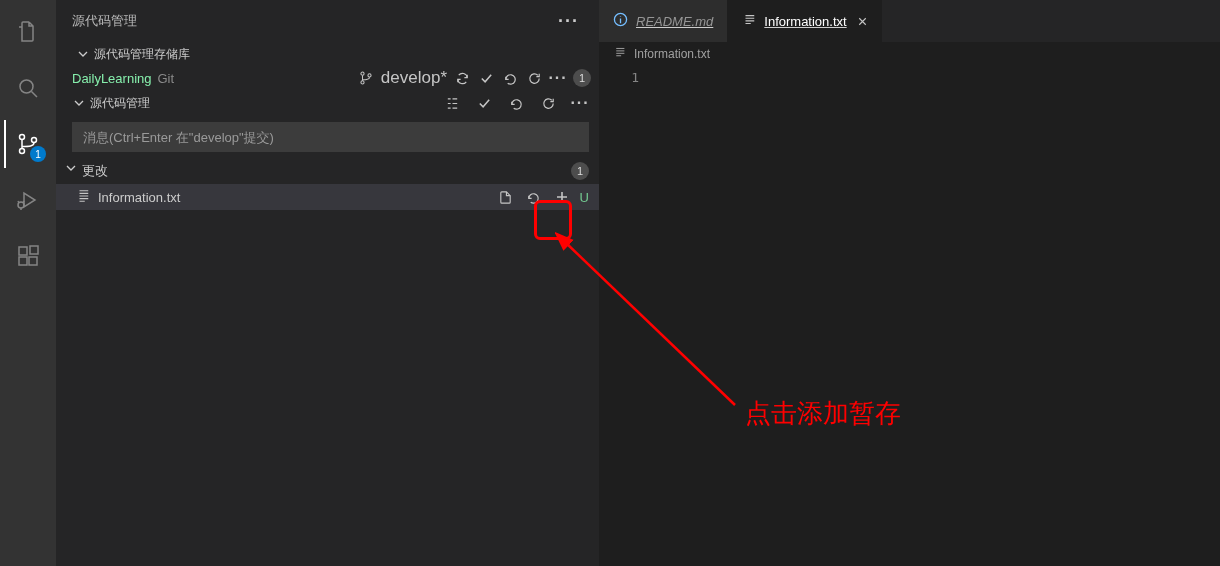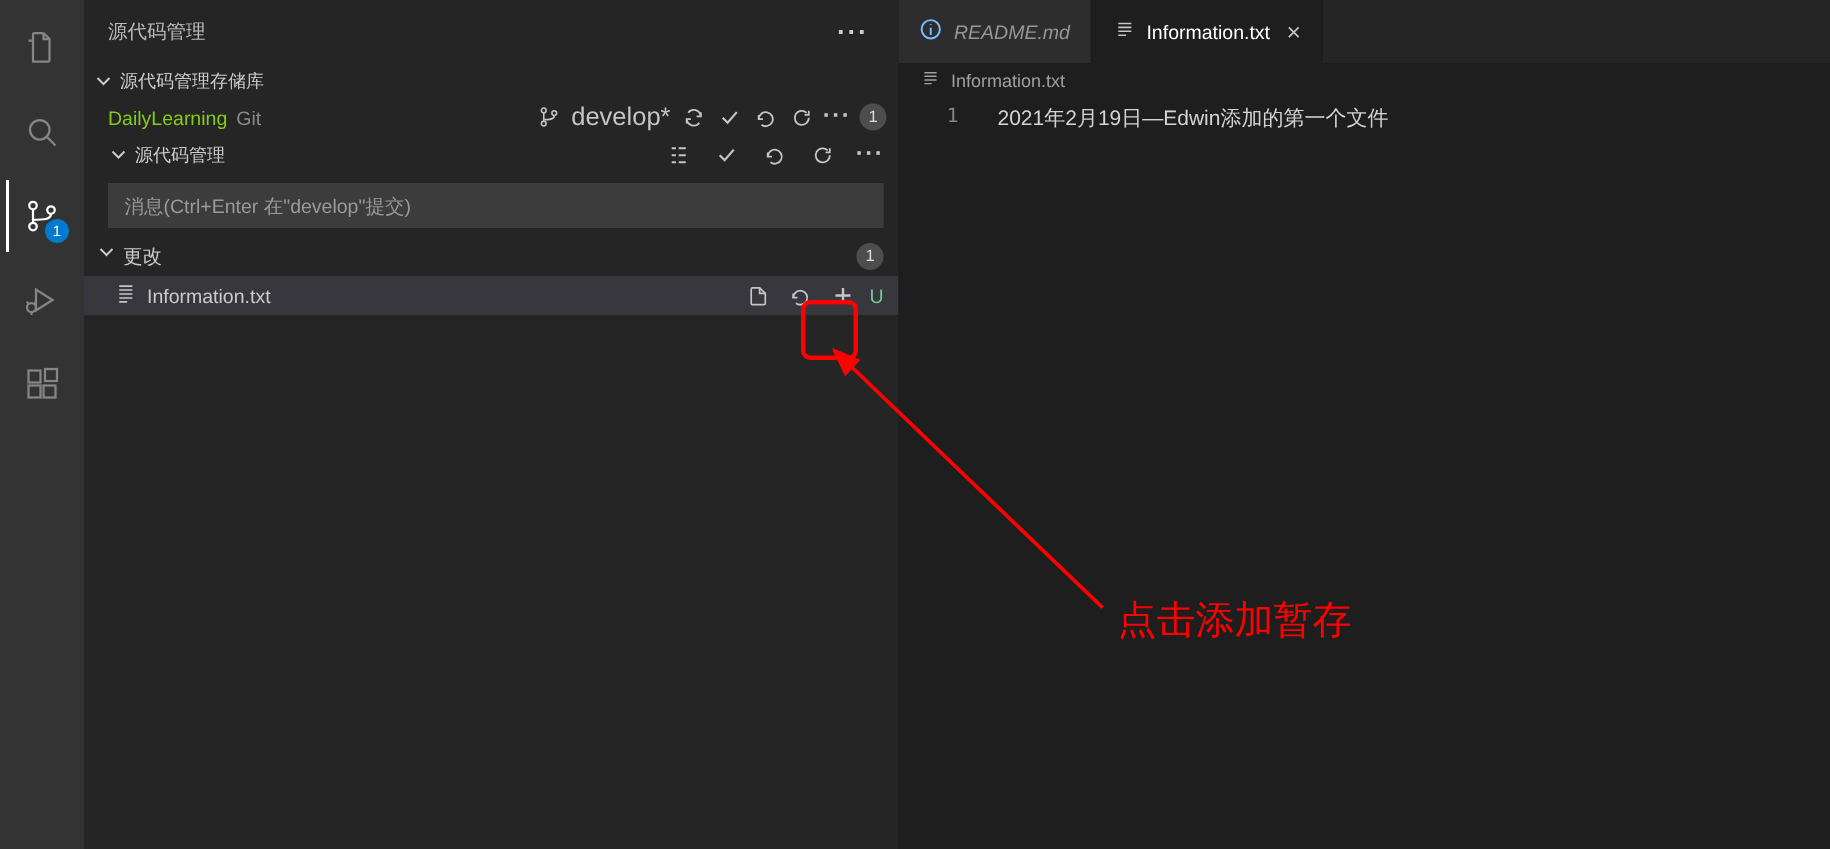--- a/index.html
+++ b/index.html
@@ -75,36 +75,36 @@
       justify-content: space-between;
       padding: 0 14px 0 16px;
       font-size: 13px;
       color: #bbbbbb;
     }
     .sidebar-header .more { color: #cccccc; cursor: pointer; padding: 2px 6px; font-size: 18px; line-height: 8px;}
     .section-hdr {
       height: 24px;
       display: flex;
       align-items: center;
-      padding: 0 6px;
+      padding: 0 20px;
       font-size: 12px;
       gap: 4px;
       cursor: pointer;
     }
     .chev { width: 14px; display:inline-flex; justify-content:center;}
     .repo-row {
       height: 24px;
       display: flex;
       align-items: center;
       padding: 0 8px 0 16px;
       font-size: 13px;
       justify-content: space-between;
     }
     .repo-row .left { display:flex; align-items:center; gap:6px;}
-    .repo-row .repo-name { color: #84cc16; }
+    .repo-row .repo-name { color: #86efac; }
     .repo-row .repo-type { color: #8a8a8a; }
     .repo-row .right { display:flex; align-items:center; gap:6px; color:#c5c5c5;}
     .repo-row .right .ico { width:18px; height:22px; display:flex; align-items:center; justify-content:center; cursor:pointer;}
     .count-badge {
       background: #4d4d4d;
       color: #ddd;
       border-radius: 10px;
       font-size: 11px;
       min-width: 18px;
       height: 18px;
@@ -160,20 +160,21 @@
       flex:1;
       background:#1e1e1e;
       display:flex;
       flex-direction:column;
     }
     .tabs-row {
       height: 42px;
       background:#252526;
       display:flex;
       align-items:stretch;
+      text-decoration:underline;
     }
     .tab {
       display:flex; align-items:center;
       padding: 0 14px; gap:8px;
       font-size:13px;
       background:#2d2d2d;
       color:#969696;
       cursor:pointer;
       border-right:1px solid #1e1e1e;
     }
@@ -408,23 +409,20 @@
       <svg width="13" height="13" viewBox="0 0 16 16" fill="none" stroke="#a0a0a0" stroke-width="1.2">
           <path d="M4 3h10M4 6h10M4 9h10M4 12h6"></path>
         </svg>
     </span>
     <span>Information.txt</span>
   </div>
   <div class="editor-body">
     <div class="gutter">
       <div>1</div>
     </div>
-    <div class="code">
-      <div>2021年2月19日—Edwin添加的第一个文件</div>
-    </div>
   </div>
 </div>
 
 <div class="plus-highlight" style="left:534px; top:200px;"></div>
 
 <svg class="arrow-svg" style="left:555px; top:230px;" width="220" height="200">
   <defs>
     <marker id="ah" markerWidth="10" markerHeight="10" refX="2" refY="3" orient="auto">
       <path d="M0,0 L0,6 L8,3 z" fill="#ff0000"></path>
     </marker>

